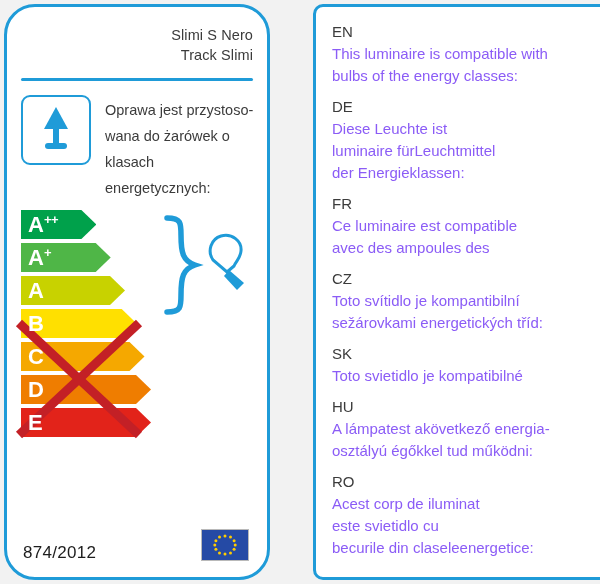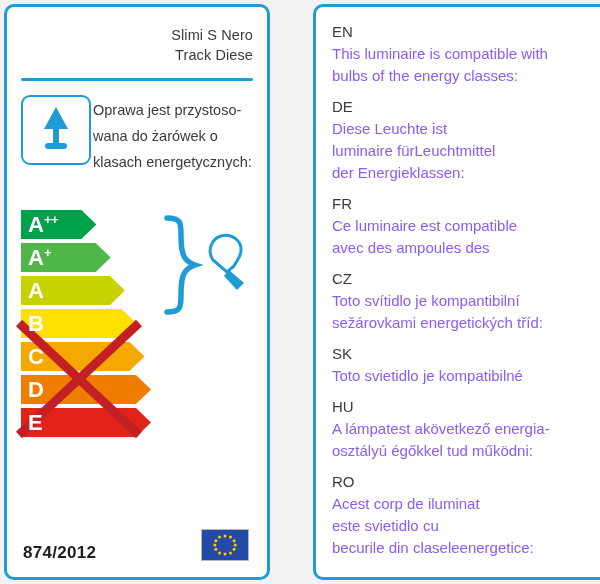--- a/index.html
+++ b/index.html
@@ -16,21 +16,21 @@
   }
 
   
   .panel {
     position: absolute;
     background: #ffffff;
     border: 3px solid #1f9bd8;
     border-radius: 10px;
     box-sizing: border-box;
   }
-  #left-panel  { left: 4px;   top: 4px; width: 266px; height: 576px; }
+  #left-panel  { left: 4px;   top: 4px; width: 266px; height: 576px; border-radius: 31px; }
   #right-panel { left: 313px; top: 4px; width: 305px; height: 576px; }
 
   
   .product-title {
     position: absolute;
     right: 14px;
     top: 18px;
     text-align: right;
     font-size: 14.5px;
     color: #3b3b3b;
@@ -49,21 +49,21 @@
   }
 
   
   .statement-row {
     position: absolute;
     left: 14px;
     top: 88px;
     right: 10px;
     display: flex;
     align-items: flex-start;
-    gap: 2px;
+    gap: 14px;
   }
   .lamp-box {
     width: 70px;
     height: 70px;
     flex: 0 0 70px;
     border: 2.5px solid #1f9bd8;
     border-radius: 9px;
     box-sizing: border-box;
     display: flex;
     align-items: center;
@@ -129,21 +129,21 @@
     width: 105px;
     height: 105px;
   }
 
   
   .reg-number {
     position: absolute;
     left: 16px;
     bottom: 14px;
     font-size: 17px;
-    font-weight: bold;
+    font-weight: normal;
     color: #1d1d1d;
     letter-spacing: .3px;
   }
   #eu-flag {
     position: absolute;
     right: 18px;
     bottom: 16px;
     width: 48px;
     height: 32px;
     background: #254aa5;
@@ -171,21 +171,21 @@
     white-space: nowrap;
   }
 </style>
 </head>
 <body>
 
 <div class="panel" id="left-panel">
 
   <div class="product-title">
     <div>Slimi S Nero</div>
-    <div>Track Diese</div>
+    <div>Track Slimi</div>
   </div>
 
   <div class="divider"></div>
 
   <div class="statement-row">
     <div class="lamp-box">
       <span>
         <svg width="44" height="50" viewBox="0 0 44 50" aria-hidden="true">
           <polygon points="22,4 34,26 10,26" fill="#1f9bd8"></polygon>
           <rect x="19" y="26" width="6" height="16" fill="#1f9bd8"></rect>

